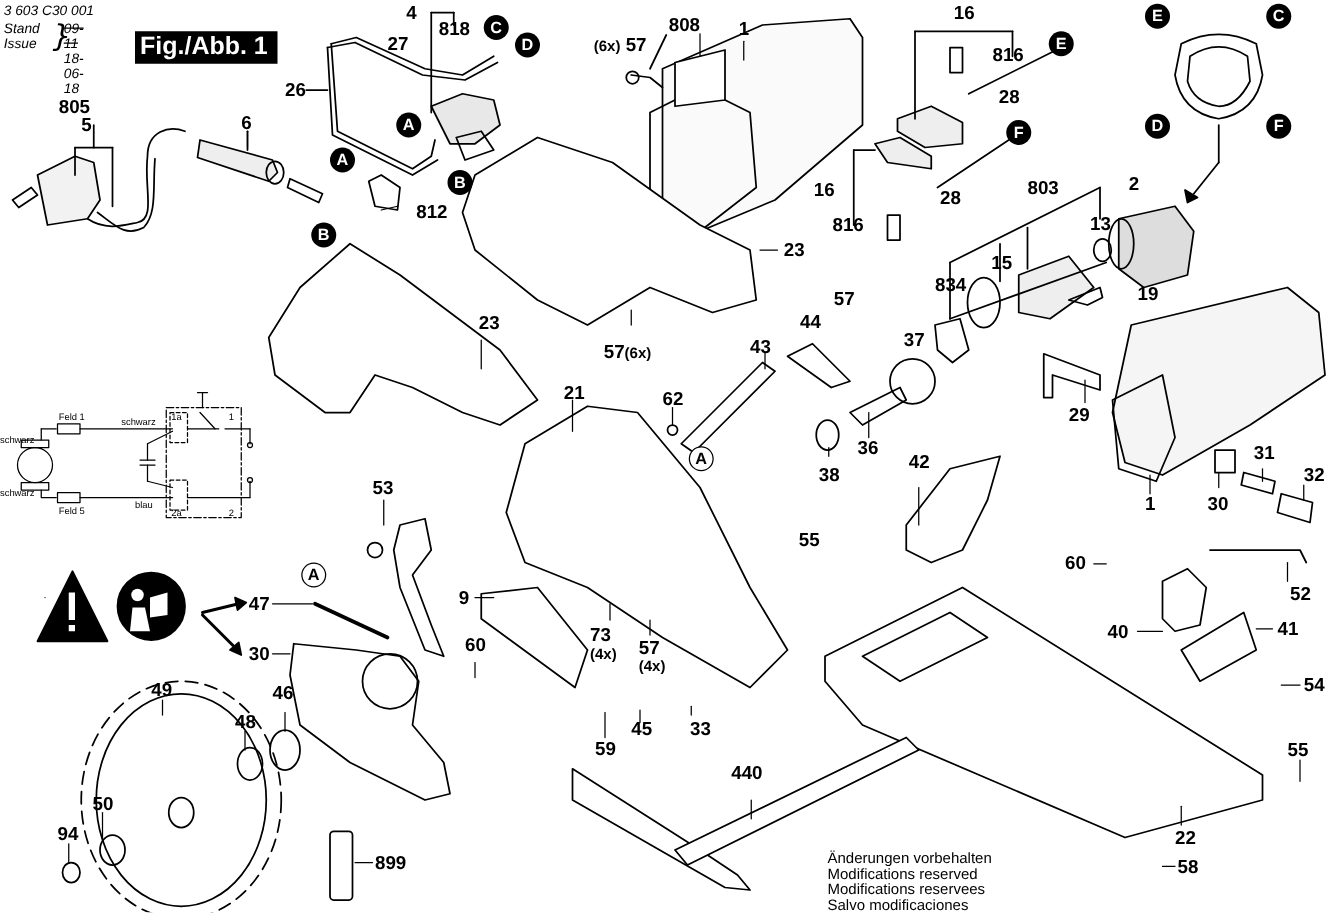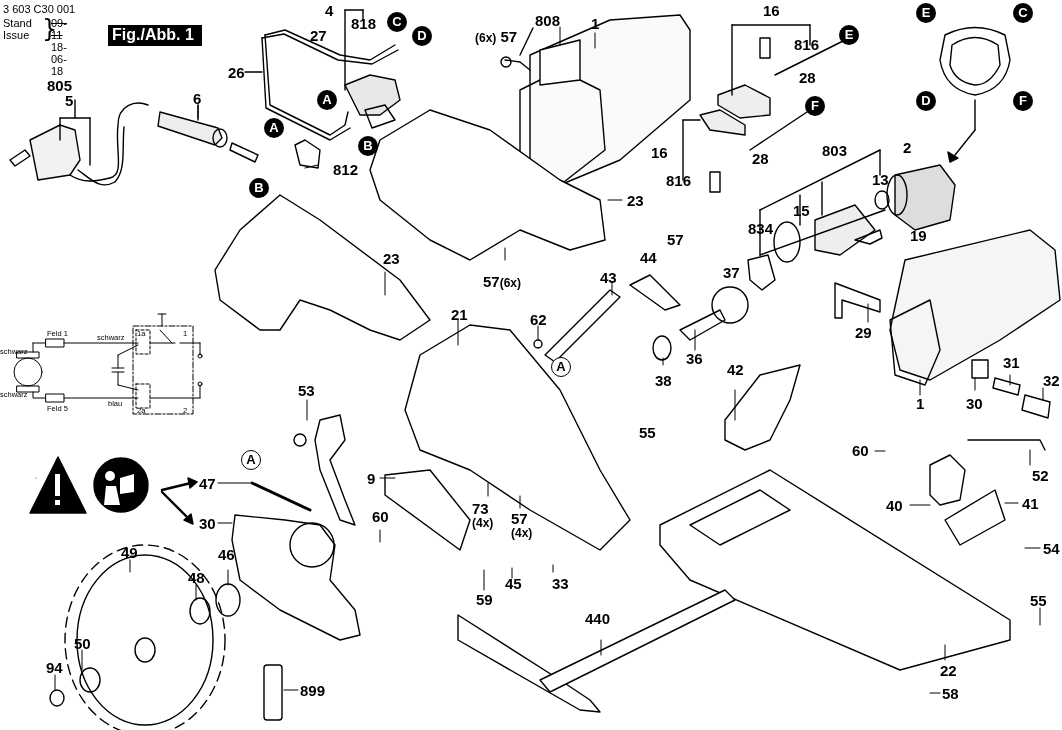--- a/index.html
+++ b/index.html
@@ -1,24 +1,24 @@
 <!DOCTYPE html>
 <html><head>
 <meta charset="utf-8">
 <style>
   html,body{margin:0;padding:0;background:#fff;}
   body{width:1062px;height:730px;position:relative;overflow:hidden;font-family:"Liberation Sans",sans-serif;color:#000;}
   #diagram{position:absolute;left:0;top:0;width:1062px;height:730px;}
-  .hdr{position:absolute;font-size:11px;line-height:12px;}
+  .hdr{position:absolute;font-size:11px;line-height:12px;font-style:italic;}
   #doc-number{left:3px;top:3px;}
   #stand-block{left:3px;top:17px;}
   #stand-block .brace{position:absolute;left:39px;top:0;font-size:24px;line-height:24px;font-family:"DejaVu Sans",sans-serif;}
   #stand-block .dates{position:absolute;left:48px;top:0;}
   #stand-old{text-decoration:line-through;}
-  #fig-label{position:absolute;left:108px;top:25px;background:#000;color:#fff;font-weight:bold;font-size:16px;padding:1px 8px 2px 4px;}
+  #fig-label{position:absolute;left:108px;top:25px;background:#000;color:#fff;font-weight:bold;font-size:20px;padding:1px 8px 2px 4px;}
   .lbl{position:absolute;font-weight:bold;font-size:15px;line-height:15px;white-space:nowrap;}
   .qty{font-size:12px;}
   .callout{position:absolute;width:20px;height:20px;border-radius:50%;background:#000;color:#fff;font-weight:bold;font-size:13px;line-height:20px;text-align:center;}
   .callout.open{background:#fff;color:#000;border:1.3px solid #000;width:18px;height:18px;line-height:18px;}
   .note{position:absolute;left:662px;top:680px;font-size:12px;line-height:12.5px;}
   .schem-t{position:absolute;font-size:7.5px;}
 </style>
 </head>
 <body>
 
@@ -370,13 +370,19 @@
   <div class="lbl" style="left:46px;top:660px">94</div>
   <div class="lbl" style="left:476px;top:592px">59</div>
   <div class="lbl" style="left:505px;top:576px">45</div>
   <div class="lbl" style="left:552px;top:576px">33</div>
   <div class="lbl" style="left:585px;top:611px">440</div>
   <div class="lbl" style="left:300px;top:683px">899</div>
   <div class="lbl" style="left:1030px;top:593px">55</div>
   <div class="lbl" style="left:940px;top:663px">22</div>
   <div class="lbl" style="left:942px;top:686px">58</div>
 
+  <div class="note">
+    <div>Änderungen vorbehalten</div>
+    <div>Modifications reserved</div>
+    <div>Modifications reservees</div>
+    <div>Salvo modificaciones</div>
+  </div>
 </div>
 
 </body></html>

